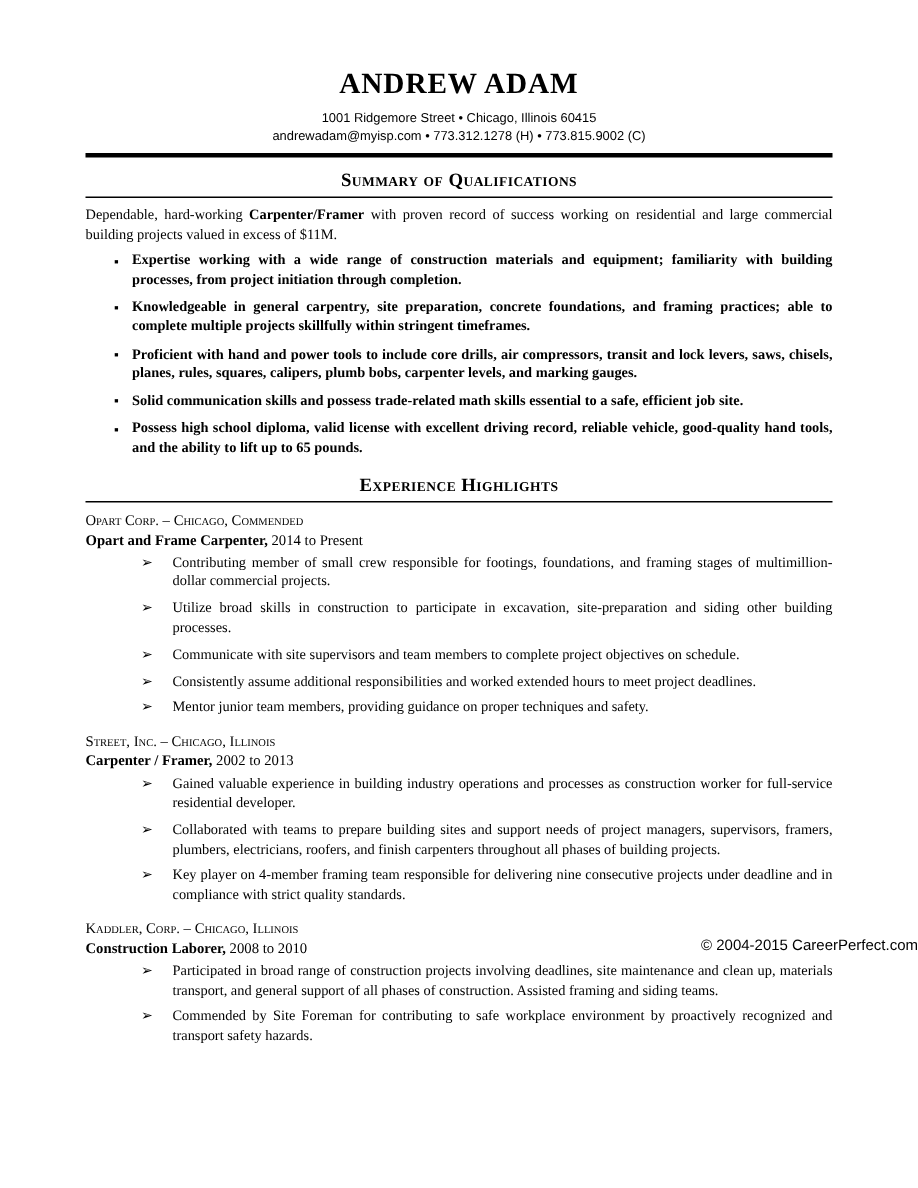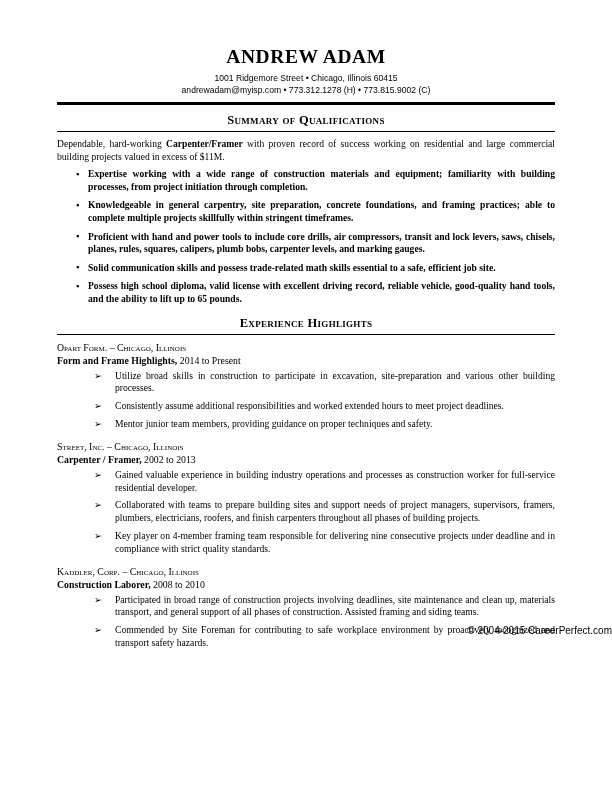--- a/index.html
+++ b/index.html
@@ -170,26 +170,28 @@
       <li>Solid communication skills and possess trade-related math skills essential to a safe, efficient job site.</li>
       <li>Possess high school diploma, valid license with excellent driving record, reliable vehicle, good-quality hand tools, and the ability to lift up to 65 pounds.</li>
     </ul>
   </div>
 
   <div class="exp-heading-block">
     <div class="section-heading">Experience Highlights</div>
     <hr class="section-rule">
 
     <div class="job">
-      <div class="company">Opart Form. – Chicago, Illinois</div>
+      <div class="company">Opart Corp. – Chicago, Commended</div>
       <div class="title-line">
-        <span class="jt">Form and Frame Highlights,</span><span> 2014 to Present</span>
+        <span class="jt">Opart and Frame Carpenter,</span><span> 2014 to Present</span>
       </div>
       <ul class="arrows">
-        <li>Utilize broad skills in construction to participate in excavation, site-preparation and various other building processes.</li>
+        <li>Contributing member of small crew responsible for footings, foundations, and framing stages of multimillion-dollar commercial projects.</li>
+        <li>Utilize broad skills in construction to participate in excavation, site-preparation and siding other building processes.</li>
+        <li>Communicate with site supervisors and team members to complete project objectives on schedule.</li>
         <li>Consistently assume additional responsibilities and worked extended hours to meet project deadlines.</li>
         <li>Mentor junior team members, providing guidance on proper techniques and safety.</li>
       </ul>
     </div>
 
     <div class="job">
       <div class="company">Street, Inc. – Chicago, Illinois</div>
       <div class="title-line">
         <span class="jt">Carpenter / Framer,</span><span> 2002 to 2013</span>
       </div>

